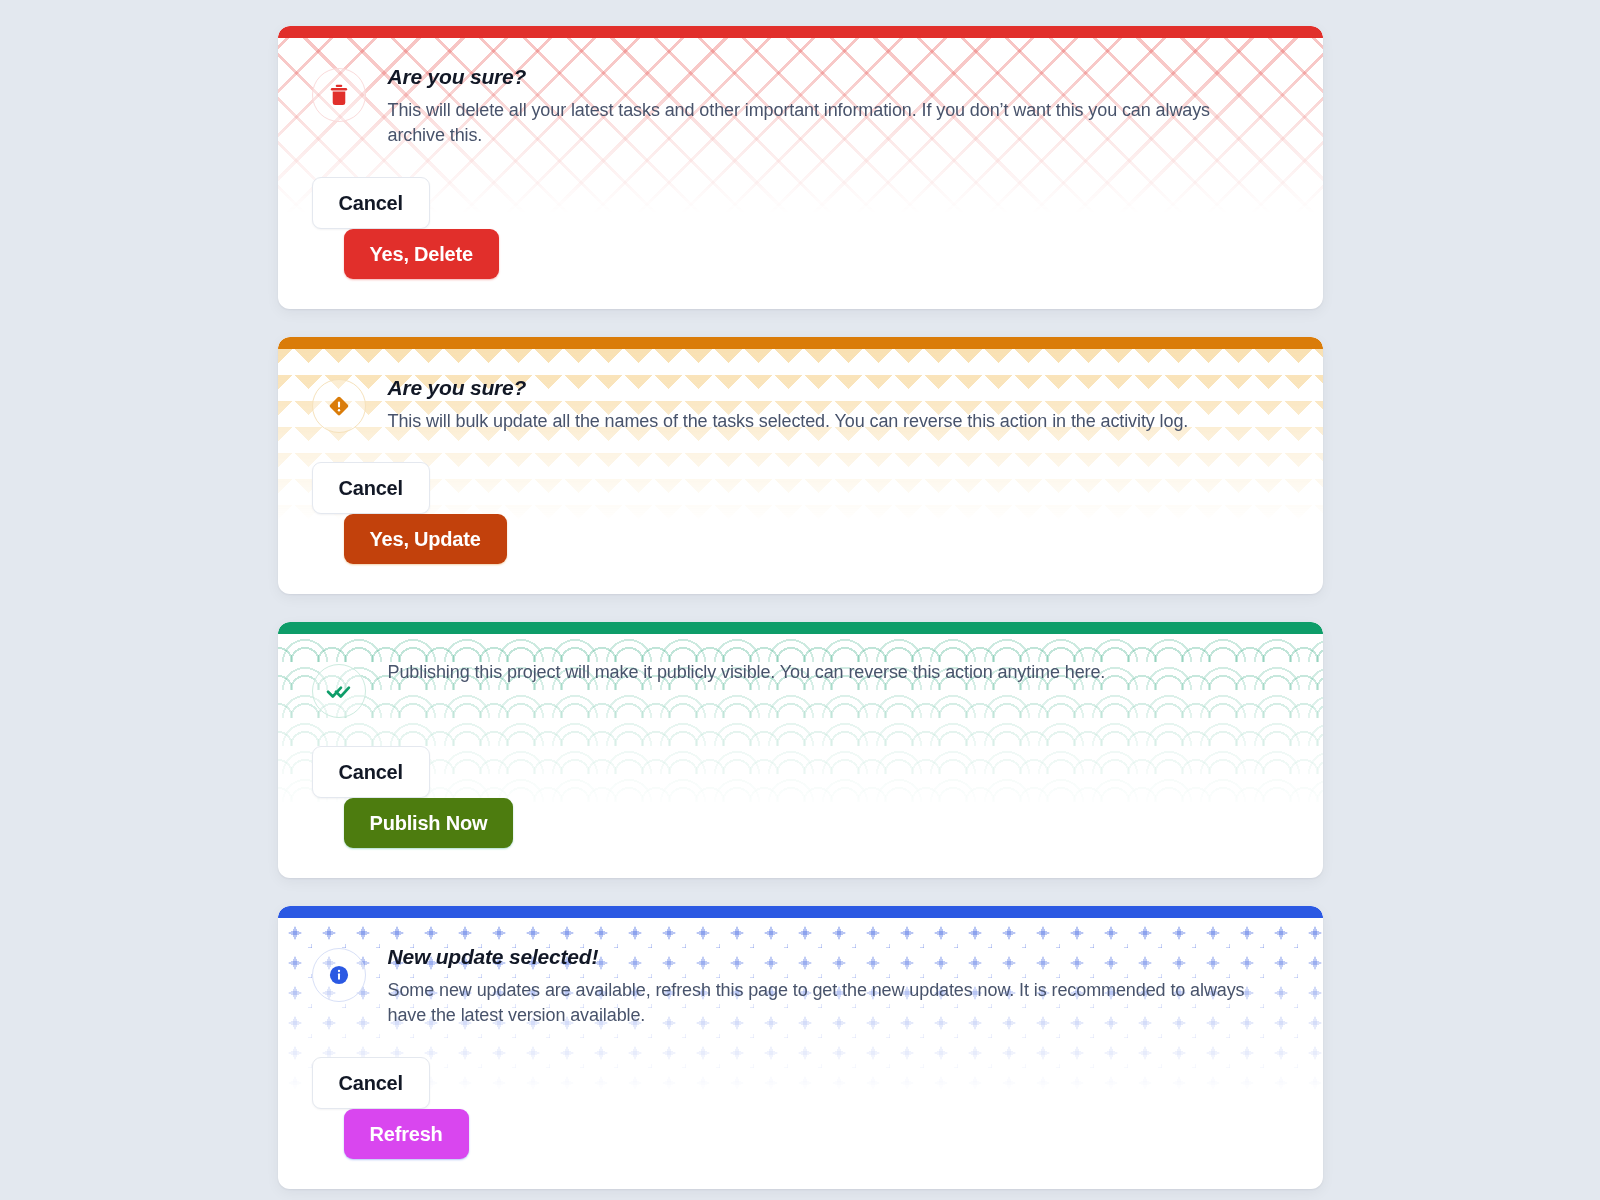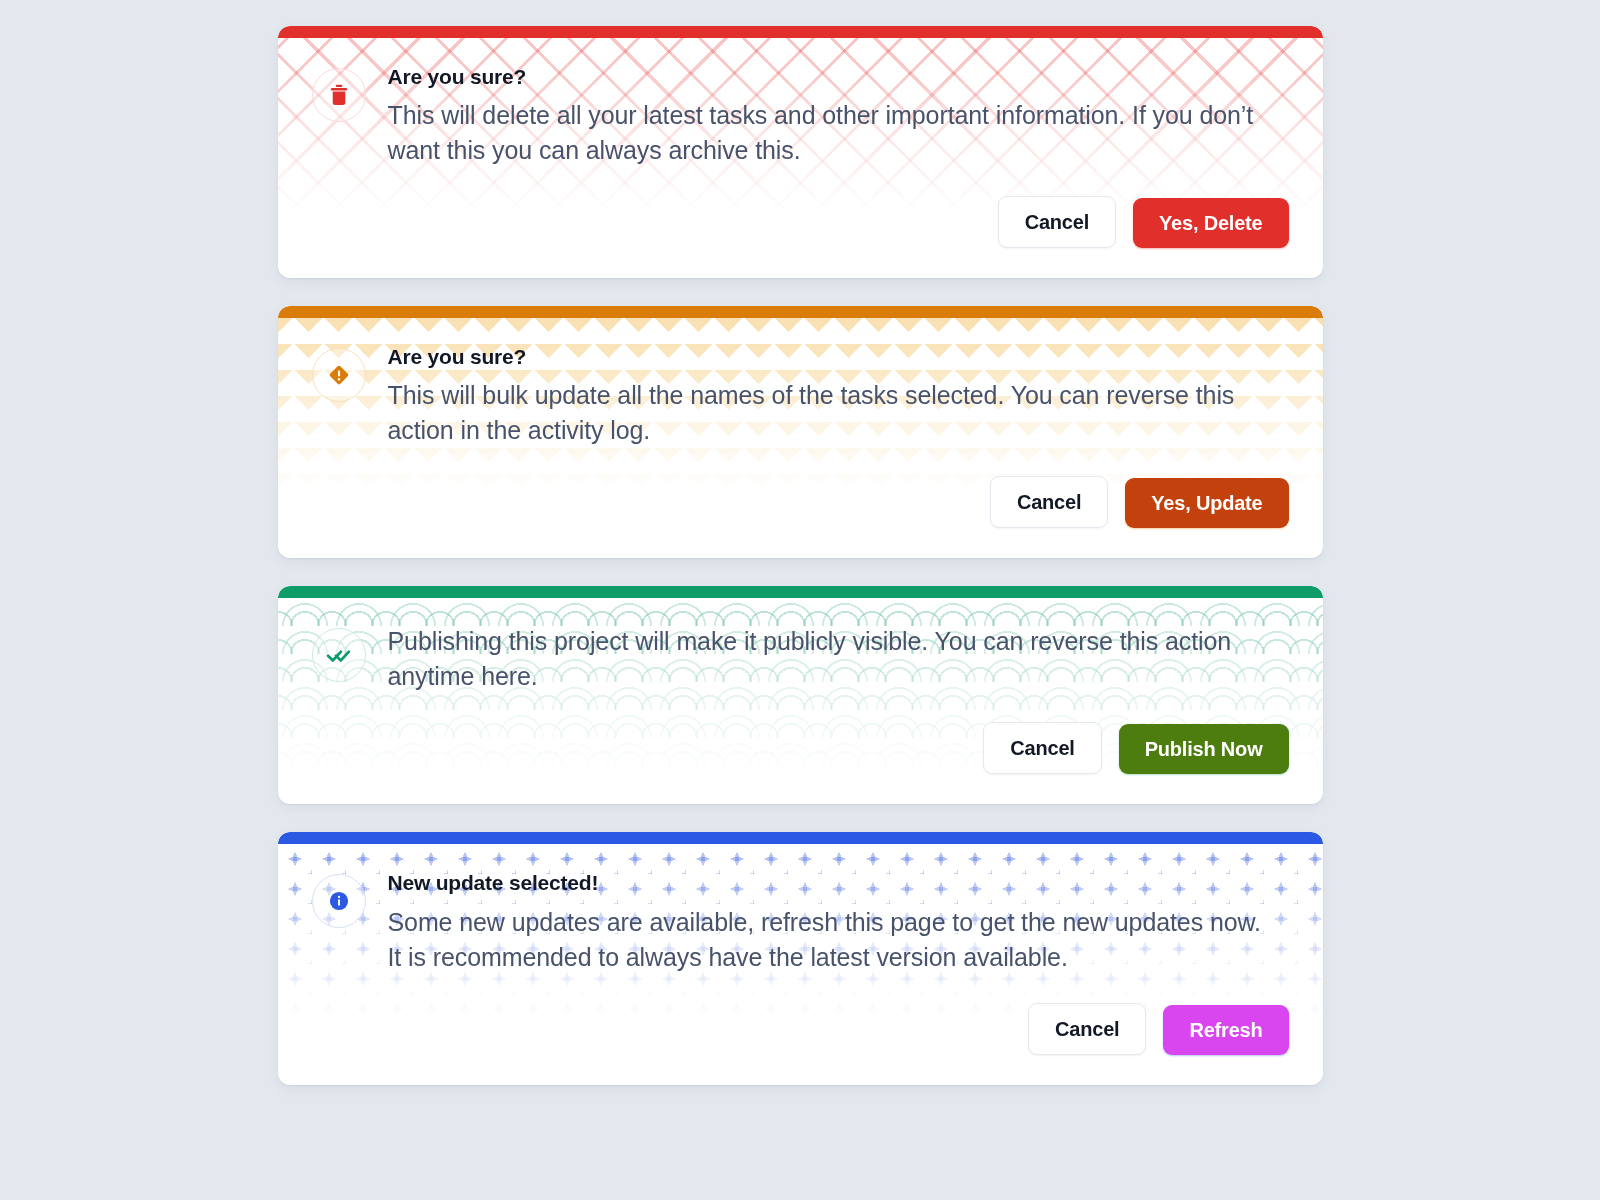--- a/index.html
+++ b/index.html
@@ -126,37 +126,38 @@
   
   .text-col { flex: 1 1 auto; min-width: 0; }
 
   .card-title {
     font-size: 21px;
     font-weight: 700;
     color: #121826;
     letter-spacing: -.2px;
     line-height: 1.2;
     margin-bottom: 9px;
+    font-style: italic;
   }
 
   .card-desc {
-    font-size: 25px;
+    font-size: 18px;
     line-height: 1.40;
     color: #48536B;
     max-width: 880px;
     letter-spacing: -.1px;
   }
 
   
   .actions {
     display: flex;
     justify-content: flex-end;
-    align-items: flex-end;
-    gap: 17px;
+    align-items: flex-start;
     margin-top: 28px;
+    flex-direction: column;
   }
 
   .btn {
     font-family: "Liberation Sans", sans-serif;
     font-size: 20px;
     font-weight: 600;
     letter-spacing: -.2px;
     border-radius: 9px;
     padding: 14px 26px;
     cursor: pointer;
@@ -166,21 +167,21 @@
   }
 
   .btn-cancel {
     background: #FFFFFF;
     color: #121826;
     border: 1px solid #E4E8EF;
     box-shadow: 0 1px 2px rgba(15,23,42,.05);
     font-weight: 600;
   }
 
-  .btn-primary { color: #FFFFFF; }
+  .btn-primary { color: #FFFFFF; margin-left: 32px; }
   .btn-primary.red    { background: #E12F2B; box-shadow: 0 1px 2px rgba(225,47,43,.35); }
   .btn-primary.orange { background: #c2410c; box-shadow: 0 1px 2px rgba(218,124,9,.35); }
   .btn-primary.green  { background: #4d7c0f; box-shadow: 0 1px 2px rgba(14,157,105,.35); }
   .btn-primary.blue   { background: #d946ef; box-shadow: 0 1px 2px rgba(43,89,227,.35); }
 </style>
 </head>
 <body style="background: rgb(227, 232, 239);">
 
 <div class="page">
   <div class="card-stack">

